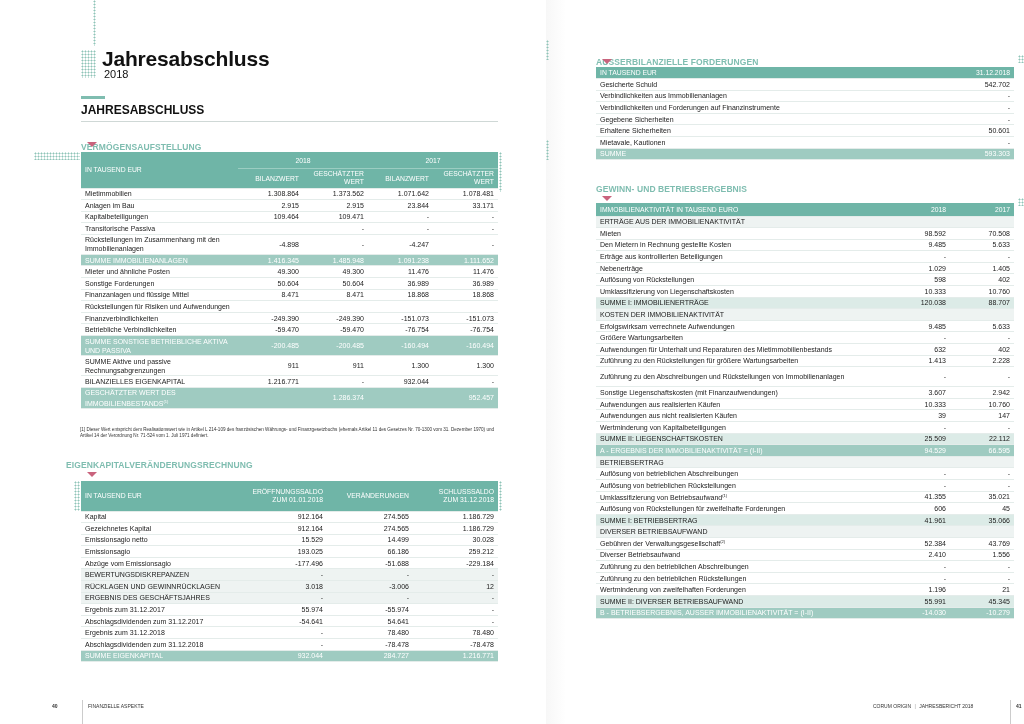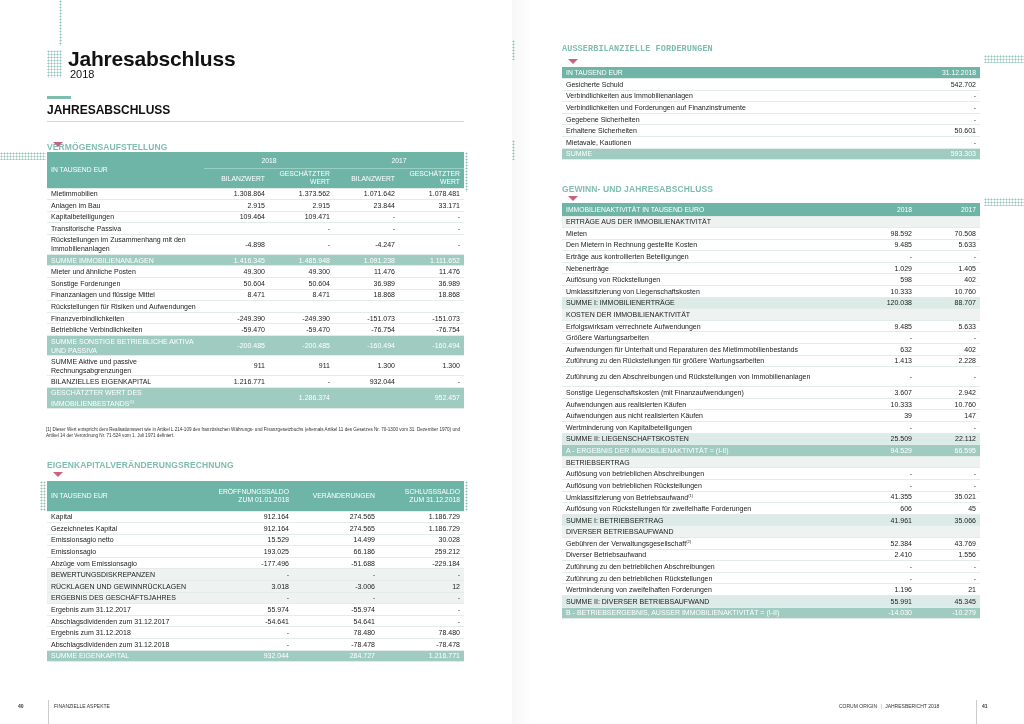--- a/index.html
+++ b/index.html
@@ -1,19 +1,19 @@
 <!DOCTYPE html>
 <html><head>
 <meta charset="utf-8">
 <style>
   * { box-sizing: border-box; margin: 0; padding: 0; }
   html, body { width: 1024px; height: 724px; background: #ffffff; overflow: hidden; }
   body { position: relative; font-family: "Liberation Sans", sans-serif; color: #222; }
 
-  .page { position: absolute; top: 0; height: 724px; }
+  .page { position: absolute; top: 0; height: 724px; margin-left: 34px; }
   .page-left { left: 0; width: 512px; }
   .page-right { left: 512px; width: 512px; background: linear-gradient(to right, #f7f7f7 0px, #ffffff 20px); }
 
   .dots { position: absolute; background-image: radial-gradient(circle, #8fc4b8 0.9px, transparent 1.1px); background-size: 3px 3px; }
 
   .title-block { position: absolute; left: 68px; top: 48px; }
   .title { font-size: 21px; font-weight: bold; color: #111; letter-spacing: -0.2px; line-height: 22px; }
   .subtitle { font-size: 11px; color: #111; margin-top: -2px; padding-left: 2px; }
 
   .accent-bar { position: absolute; height: 3px; background: #7fbdb0; }
@@ -194,21 +194,21 @@
           <td class="num"></td>
           <td class="num">1.286.374</td>
           <td class="num"></td>
           <td class="num">952.457</td>
         </tr>
       </tbody>
   </table>
 
   <div class="footnote">[1] Dieser Wert entspricht dem Realisationswert wie in Artikel L 214-109 des französischen Währungs- und Finanzgesetzbuchs (ehemals Artikel 11 des Gesetzes Nr. 70-1300 vom 31. Dezember 1970) und Artikel 14 der Verordnung Nr. 71-524 vom 1. Juli 1971 definiert.</div>
 
-  <div class="section-title" style="left:47px; top:460px;">EIGENKAPITALVERÄNDERUNGSRECHNUNG</div>
+  <div class="section-title" style="left:32px; top:460px;">EIGENKAPITALVERÄNDERUNGSRECHNUNG</div>
   <div class="tri" style="left:53px; top:472px;"></div>
 
   <div class="dots" style="left:40px; top:481px; width:6px; height:30px;"></div>
   <div class="dots" style="left:465px; top:481px; width:3px; height:30px;"></div>
 
   <table id="equity-table" style="left:47px; top:481px; width:417px;">
     <colgroup>
         <col style="width:161px">
         <col style="width:85px">
         <col style="width:86px">
@@ -308,21 +308,21 @@
   <div class="footer-vline" style="left:48px;"></div>
   <div class="footer-text" style="left:54px;">FINANZIELLE ASPEKTE</div>
 </div>
 
 <div class="page page-right">
   <div class="dots" style="left:0; top:40px; width:3px; height:20px;"></div>
   <div class="dots" style="left:0; top:140px; width:3px; height:20px;"></div>
   <div class="dots" style="left:472px; top:55px; width:40px; height:8px;"></div>
   <div class="dots" style="left:472px; top:198px; width:40px; height:8px;"></div>
 
-  <div class="section-title" style="left:50px; top:44px;font-family:Liberation Mono, monospace;">AUSSERBILANZIELLE FORDERUNGEN</div>
+  <div class="section-title" style="left:50px; top:57px;">AUSSERBILANZIELLE FORDERUNGEN</div>
   <div class="tri" style="left:56px; top:59px;"></div>
 
   <table id="offbalance-table" style="left:50px; top:67px; width:418px;">
     <colgroup>
         <col style="width:338px">
         <col style="width:80px">
       </colgroup>
     <thead>
       <tr>
         <th style="text-align:left;">IN TAUSEND EUR</th>
@@ -354,21 +354,21 @@
           <td><span>Mietavale, Kautionen</span></td>
           <td class="num">-</td>
         </tr>
         <tr class="sum-dark">
           <td><span>SUMME</span></td>
           <td class="num">593.303</td>
         </tr>
       </tbody>
   </table>
 
-  <div class="section-title" style="left:50px; top:184px;">GEWINN- UND JAHRESABSCHLUSS</div>
+  <div class="section-title" style="left:50px; top:184px;">GEWINN- UND BETRIEBSERGEBNIS</div>
   <div class="tri" style="left:56px; top:196px;"></div>
 
   <table id="pnl-table" style="left:50px; top:203px; width:418px;">
     <colgroup>
         <col style="width:290px">
         <col style="width:64px">
         <col style="width:64px">
       </colgroup>
     <thead>
       <tr>

